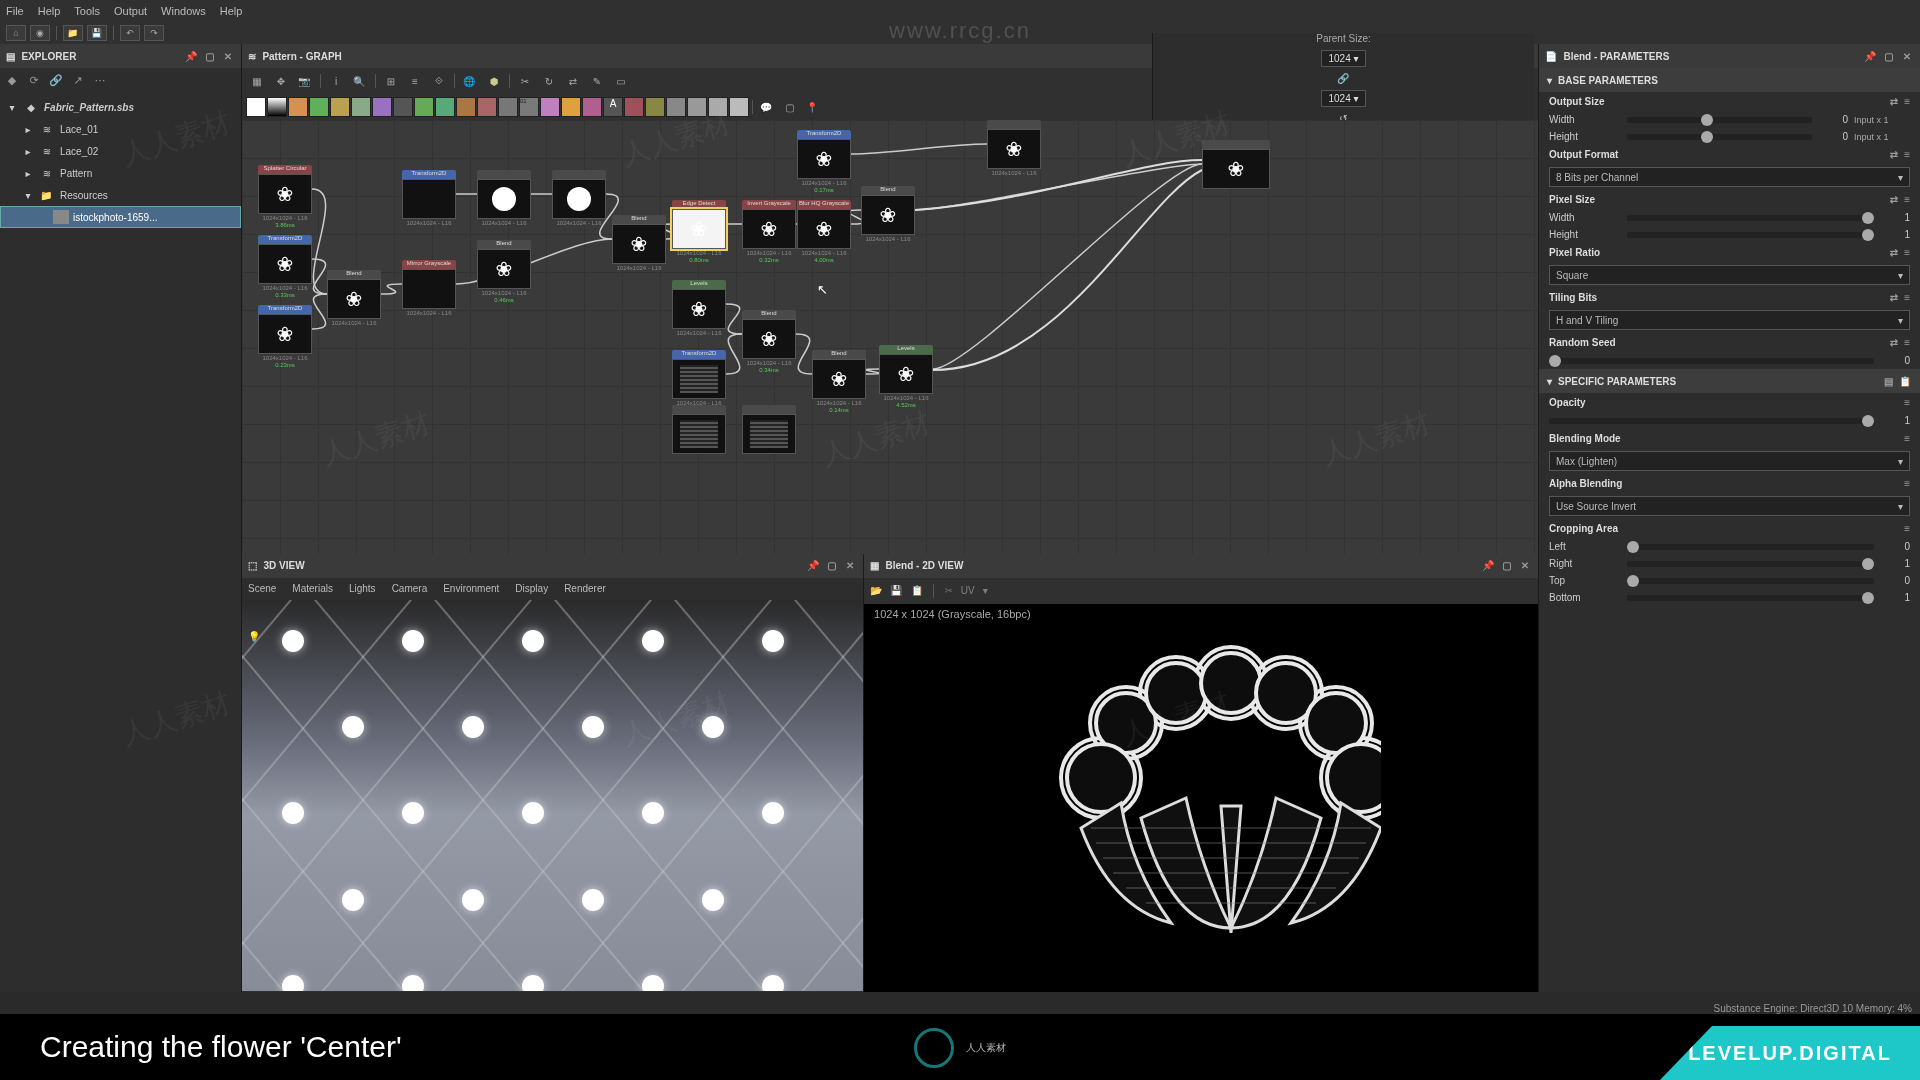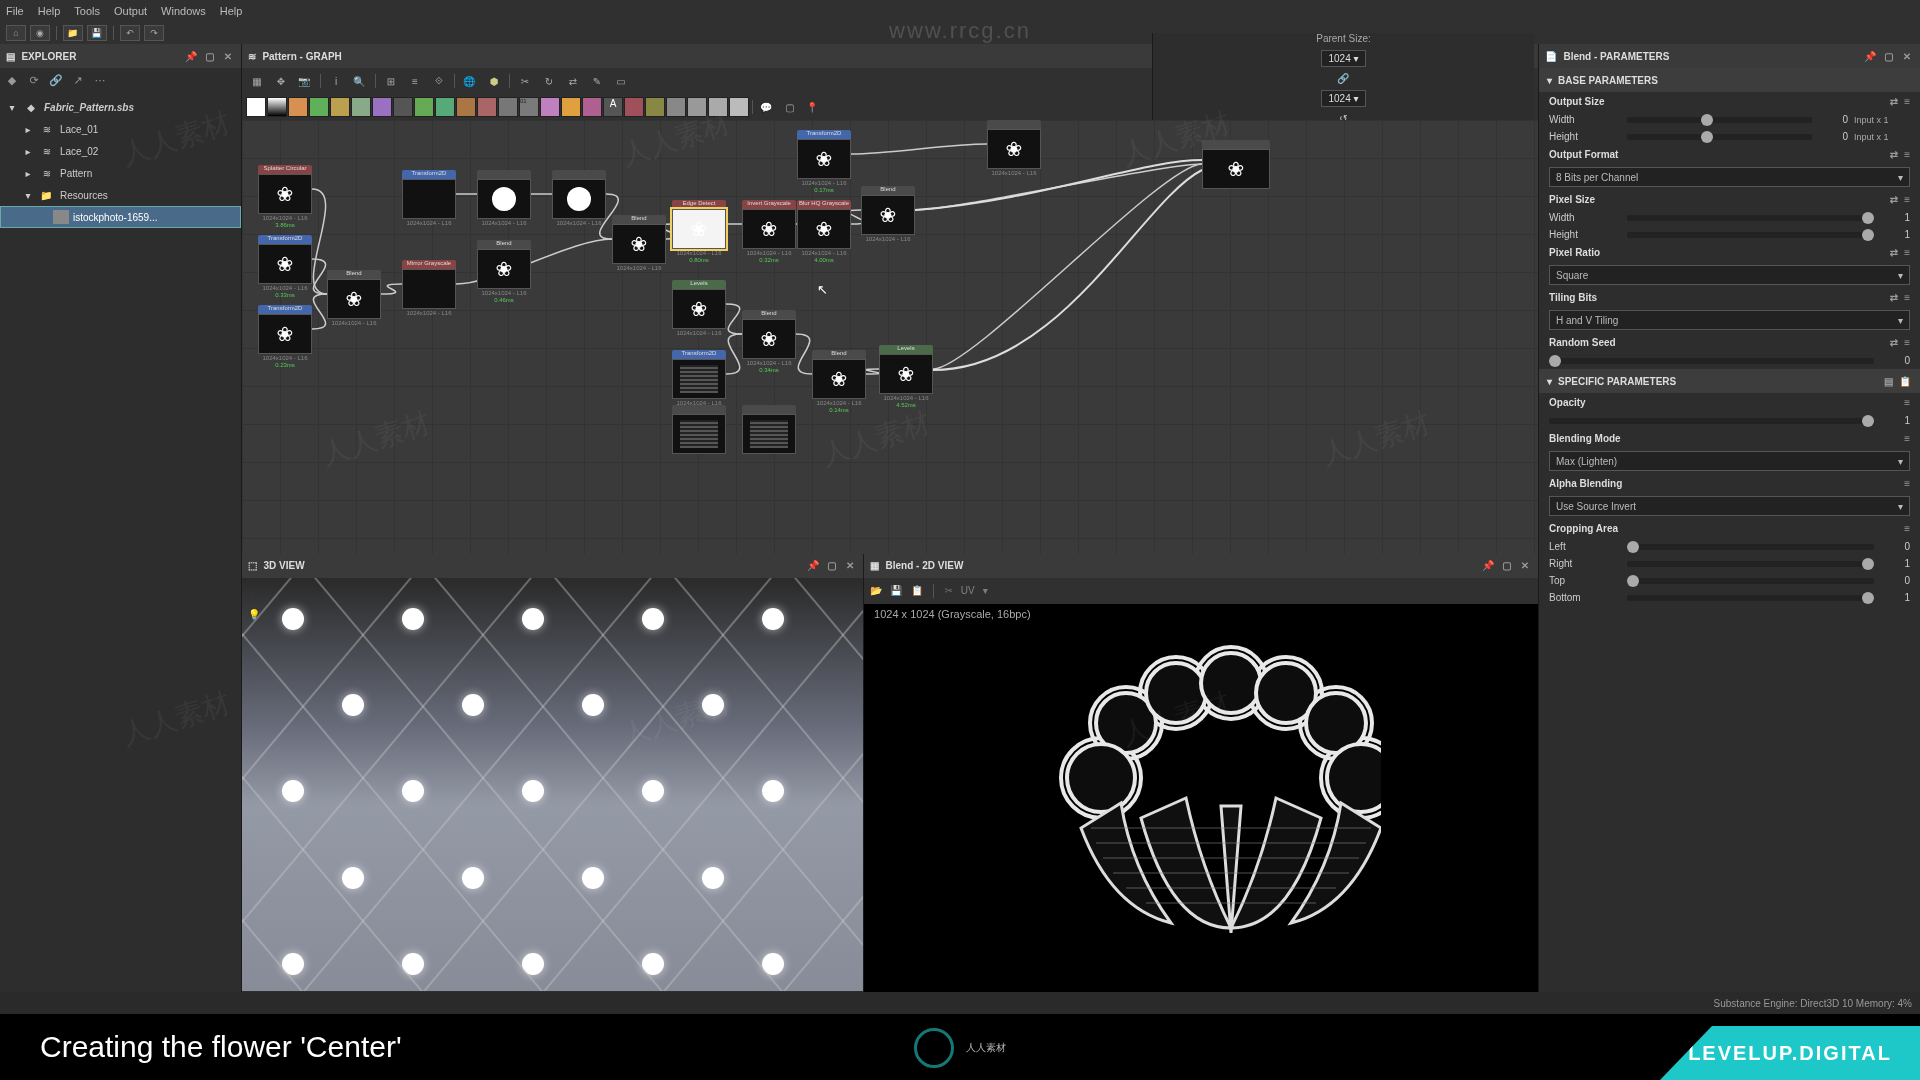--- a/index.html
+++ b/index.html
@@ -55,21 +55,21 @@
 .section-hdr .icons { margin-left:auto; display:flex; gap:6px; color:#999; }
 .prop-row { display:flex; align-items:center; padding:3px 10px; gap:6px; }
 .prop-row .plabel { width:72px; font-size:10px; color:#ccc; }
 .prop-row .pslider { flex:1; height:6px; background:#222; position:relative; border-radius:2px; }
 .prop-row .pslider .knob { position:absolute; width:12px; height:12px; background:#aaa; border-radius:50%; top:-3px; }
 .prop-row .pval { width:30px; text-align:right; font-size:10px; color:#ccc; }
 .prop-row .psel { flex:1; background:#222; border:1px solid #555; padding:3px 6px; font-size:10px; color:#bbb; height:20px; display:flex; align-items:center; justify-content:space-between; }
 .prop-row .input-mode { width:56px; font-size:9px; color:#aaa; }
 .subhdr { padding:4px 10px; font-size:10px; color:#ddd; font-weight:bold; display:flex; align-items:center; }
 .subhdr .icons { margin-left:auto; display:flex; gap:6px; color:#999; font-size:10px; }
-.statusbar { position:absolute; bottom:66px; right:0; left:0; height:22px; background:#2a2a2a; display:flex; align-items:center; justify-content:flex-end; padding:0 8px; font-size:10px; color:#999; gap:6px; }
+.statusbar { position:absolute; bottom:66px; right:0; left:0; height:22px; background:#2a2a2a; display:flex; align-items:flex-end; justify-content:flex-end; padding:0 8px; font-size:10px; color:#999; gap:6px; }
 .video-caption { position:absolute; bottom:0; left:0; right:0; height:66px; background:#000; display:flex; align-items:center; padding:0 40px; }
 .video-caption .cap { color:#fff; font-size:30px; font-weight:300; }
 .watermark-url { position:absolute; top:18px; left:50%; transform:translateX(-50%); font-size:22px; color:#777; letter-spacing:2px; opacity:.45; }
 .diag-wm { position:absolute; color:#eee; opacity:.05; font-size:28px; transform:rotate(-18deg); pointer-events:none; }
 .levelup { position:absolute; bottom:0; right:0; width:260px; height:54px; background:#1ec8c8; clip-path:polygon(20% 0,100% 0,100% 100%,0 100%); display:flex; align-items:center; justify-content:center; color:#fff; font-weight:bold; font-size:20px; letter-spacing:2px; }
 .wm-center { position:absolute; left:50%; bottom:12px; transform:translateX(-50%); display:flex; align-items:center; gap:12px; color:#fff; font-size:22px; opacity:.7; }
 .wm-center .logo { width:40px; height:40px; border:3px solid #2aa; border-radius:50%; position:relative; }
 .view2d-info { position:absolute; top:4px; left:10px; color:#aaa; font-size:11px; }
 </style>
 </head>
@@ -451,20 +451,29 @@
 
       <div class="view3d">
         <div class="panel-header">
           <span>⬚</span>
           <span>3D VIEW</span>
           <div class="hicons">
             <div class="hicon">📌</div>
             <div class="hicon">▢</div>
             <div class="hicon">✕</div>
           </div>
+        </div>
+        <div class="view-menu">
+          <span>Scene</span>
+          <span>Materials</span>
+          <span>Lights</span>
+          <span>Camera</span>
+          <span>Environment</span>
+          <span>Display</span>
+          <span>Renderer</span>
         </div>
         <div class="view3d-canvas" id="v3d">
           <div class="view3d-side">
             <span style="color:#333">▮</span>
             <span style="color:#333">💡</span>
           </div>
         <div class="dot" style="width: 22px; height: 22px; left: 40px; top: 30px;"></div>
             <div class="dot" style="width: 22px; height: 22px; left: 160px; top: 30px;"></div>
             <div class="dot" style="width: 22px; height: 22px; left: 280px; top: 30px;"></div>
             <div class="dot" style="width: 22px; height: 22px; left: 400px; top: 30px;"></div>

